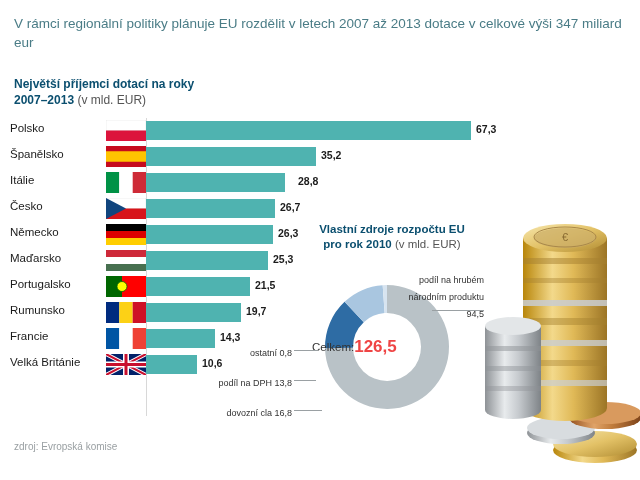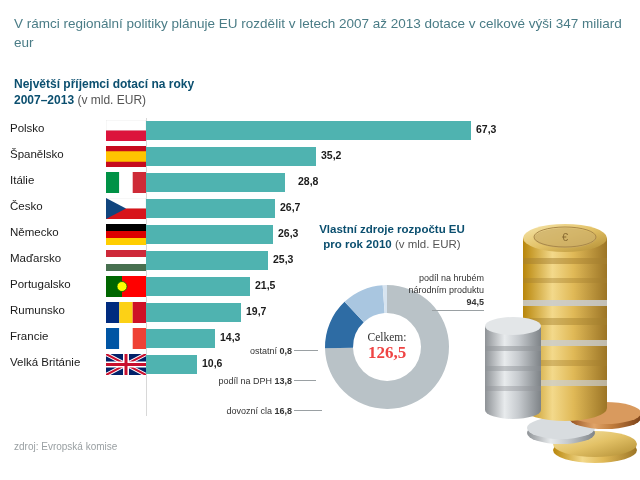--- a/index.html
+++ b/index.html
@@ -51,29 +51,28 @@
 
   
   .donut-title{
     position:absolute;left:292px;top:222px;width:200px;
     font-size:11.5px;line-height:15px;font-weight:bold;color:#0b4f6f;text-align:center;
   }
   .donut-title .sub{font-weight:normal;color:#555;}
   .donut-wrap{position:absolute;left:312px;top:272px;width:150px;height:150px;}
   .donut-center{
     position:absolute;left:0;top:0;width:150px;height:150px;
-    display:flex;flex-direction:column;align-items:center;justify-content:center;
+    display:flex;flex-direction:row;align-items:center;
     pointer-events:none;
-    font-family:Liberation Serif, serif;
   }
   .donut-center .c1{font-size:11.5px;color:#333;}
   .donut-center .c2{font-size:17px;font-weight:bold;color:#ef4444;line-height:20px;}
 
-  .dlabel{position:absolute;font-size:9px;color:#333;line-height:12px;}
-  .dlabel b{font-weight:bold;}
+  .dlabel{position:absolute;font-size:9px;color:#333;line-height:17px;}
+  .dlabel b{font-weight:normal;}
   .dlabel.right{text-align:right;}
   .leader{position:absolute;background:#9aa0a3;}
 
   
   .coins{position:absolute;right:0;top:150px;width:175px;height:330px;overflow:hidden;}
 
   .source{
     position:absolute;left:14px;top:441px;font-size:10px;color:#9aa0a3;
   }
 </style>

